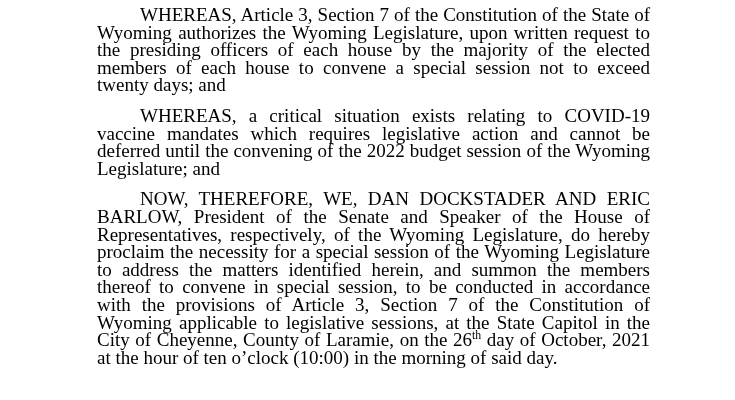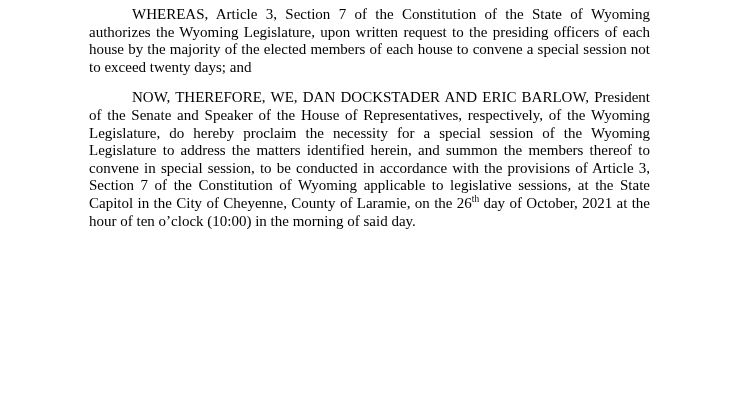--- a/index.html
+++ b/index.html
@@ -13,35 +13,36 @@
     background: #ffffff;
     font-family: "Liberation Serif", "DejaVu Serif", serif;
   }
   .page {
     box-sizing: border-box;
     width: 735px;
     height: 400px;
     padding: 6px 85px 0 85px;
   }
   .para {
-    margin: 0 0 13px 4px;
+    margin: 0 0 13px 12px;
     color: #000000;
-    font-size: 15px;
+    font-size: 19px;
     line-height: 17.6px;
     text-align: justify;
     text-indent: 43px;
   }
   .para sup {
     font-size: 0.62em;
     line-height: 0;
   }
 </style>
 </head>
 <body style="background: rgb(255, 255, 255);">
 
 <main class="page">
   <p class="para" style="color: rgb(0, 0, 0);">WHEREAS, Article 3, Section 7 of the Constitution of the State of Wyoming authorizes the Wyoming Legislature, upon written request to the presiding officers of each house by the majority of the elected members of each house to convene a special session not to exceed twenty days; and</p>
 
+  <p class="para" style="color: rgb(0, 0, 0);">WHEREAS, a critical situation exists relating to COVID-19 vaccine mandates which requires legislative action and cannot be deferred until the convening of the 2022 budget session of the Wyoming Legislature; and</p>
 
 
   <p class="para" style="color: rgb(0, 0, 0);"><span>NOW, THEREFORE, WE, DAN DOCKSTADER AND ERIC BARLOW, President of the Senate and Speaker of the House of Representatives, respectively, of the Wyoming Legislature, do hereby proclaim the necessity for a special session of the Wyoming Legislature to address the matters identified herein, and summon the members thereof to convene in special session, to be conducted in accordance with the provisions of Article 3, Section 7 of the Constitution of Wyoming applicable to legislative sessions, at the State Capitol in the City of Cheyenne, County of Laramie, on the 26</span><sup>th</sup><span> day of October, 2021 at the hour of ten o’clock (10:00) in the morning of said day.</span></p>
 
 </main>
 
 </body></html>

